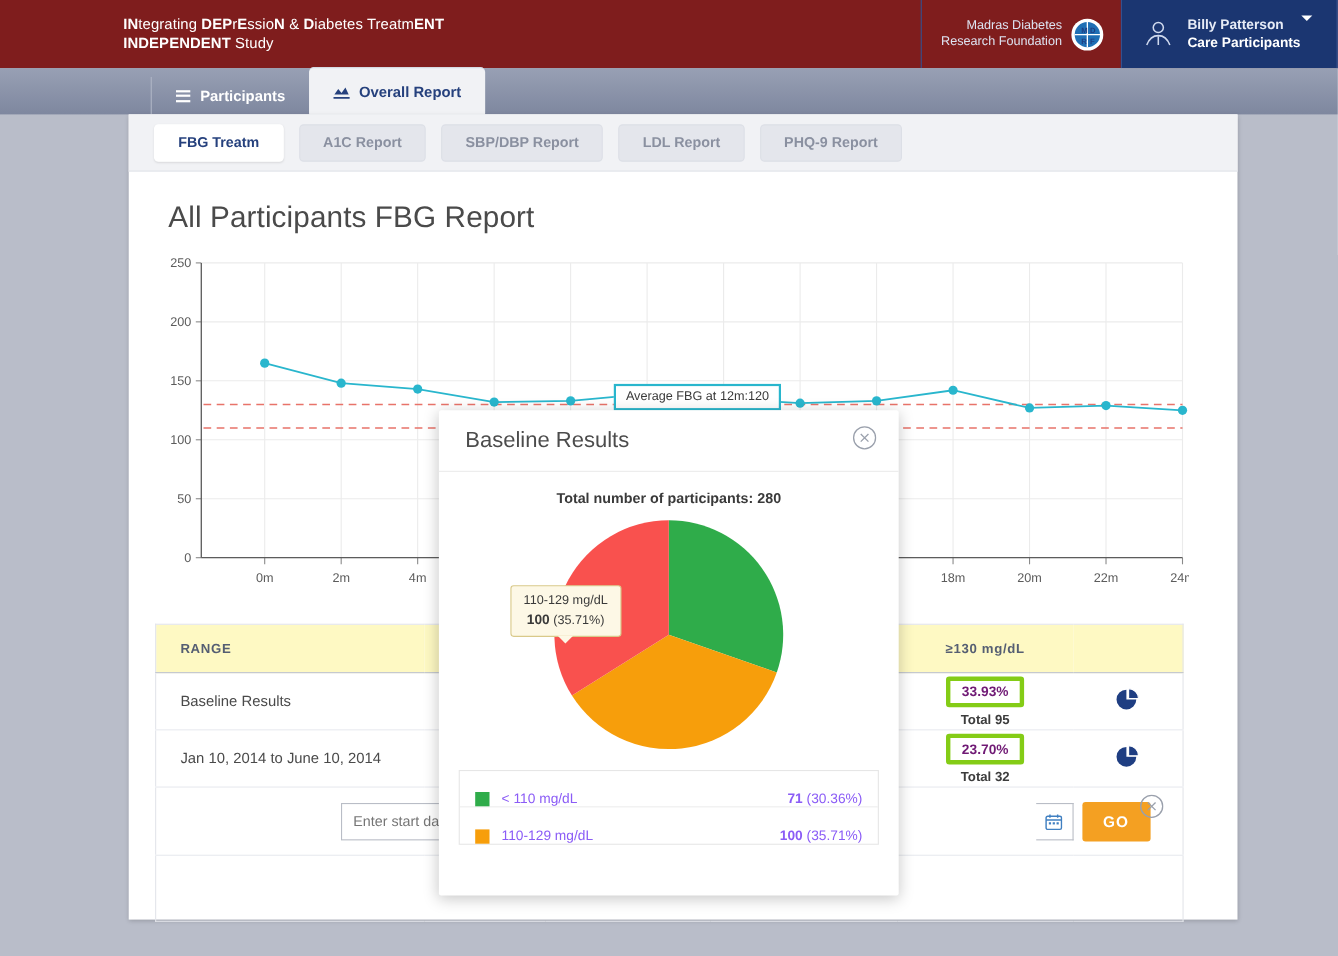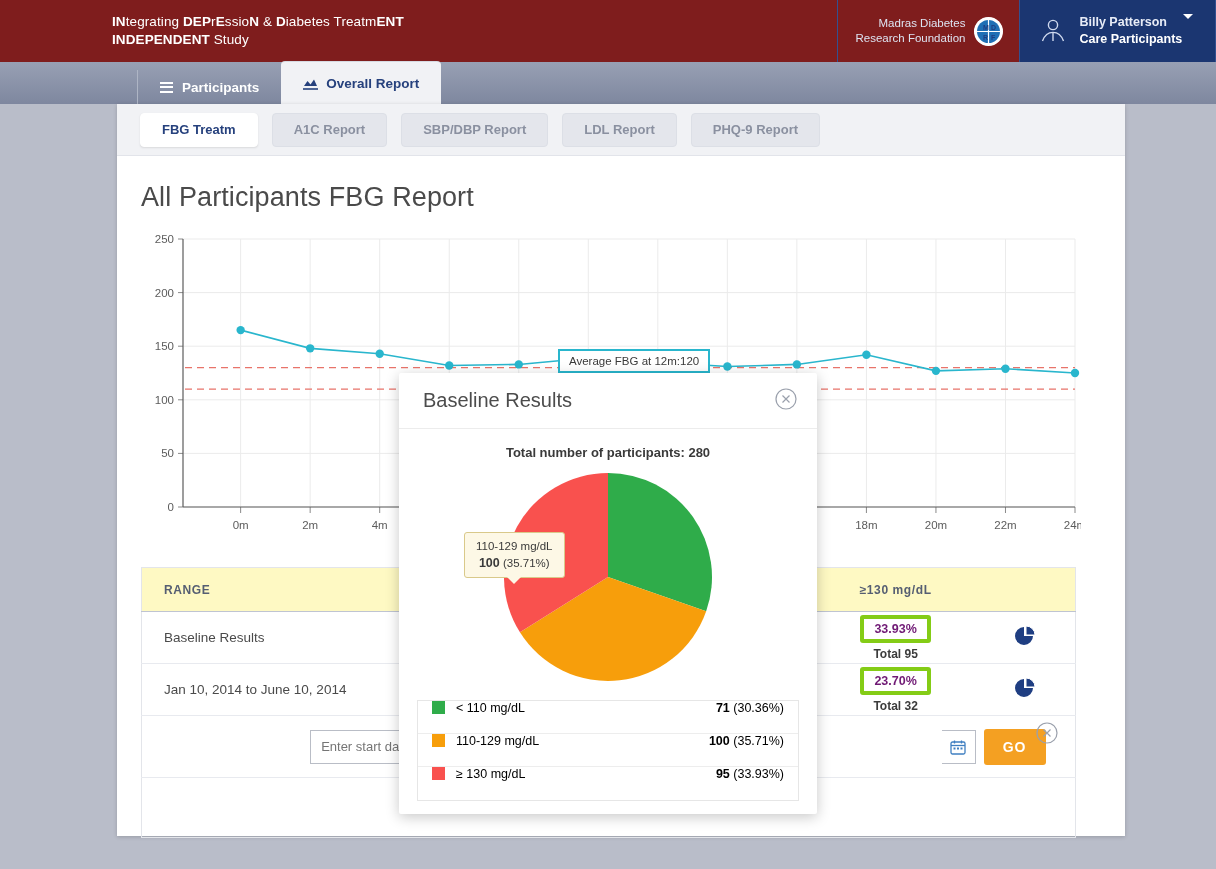--- a/index.html
+++ b/index.html
@@ -76,21 +76,21 @@
   .subtab {
     height: 34px; min-width: 104px; padding: 0 21px;
     display: flex; align-items: center; justify-content: center;
     font-size: 13px; font-weight: bold; color: #8a90a0;
     background: #e4e6ec; border: 1px solid #dcdfe6; border-radius: 4px;
   }
   .subtab.active { background: #ffffff; color: #26417d; border-color: #ffffff; box-shadow: 0 1px 2px rgba(0,0,0,.10); }
 
   .page-title {
     font-size: 27px; color: #4a4a4a; font-weight: normal;
-    padding: 26px 0 0 24px; letter-spacing: .1px;
+    padding: 26px 0 0 36px; letter-spacing: .1px;
   }
 
   
   .chart-wrap { position: relative; margin: 16px 0 0 24px; width: 940px; height: 320px; }
   .chart-svg { display: block; }
   .tick-label { font-size: 11.5px; fill: #5c5c5c; font-family: "Liberation Sans", sans-serif; }
   .fbg-tooltip {
     position: absolute; left: 417px; top: 120px;
     background: #ffffff; border: 2px solid #29b6cd;
     padding: 4px 9px; font-size: 11.5px; color: #3a3a3a; white-space: nowrap;
@@ -133,22 +133,22 @@
     border: 1px solid #d9c98a; border-radius: 3px; padding: 5px 11px;
     font-size: 11.5px; color: #3a3a3a; text-align: center; line-height: 17px;
   }
   .pie-tooltip b { font-size: 12.5px; }
   .pie-tooltip:after {
     content: ""; position: absolute; left: 50%; bottom: -7px; margin-left: -7px;
     border-left: 7px solid transparent; border-right: 7px solid transparent; border-top: 7px solid #fdf8e6;
   }
   .legend { margin: 14px 18px 0 18px; border: 1px solid #e6e6e6; }
   .legend-row {
-    display: flex; align-items: flex-start; height: 33px; padding: 0 14px;
-    border-bottom: 1px solid #ededed; font-size: 12.5px; color: #000000;
+    display: flex; align-items: flex-end; height: 33px; padding: 0 14px;
+    border-bottom: 1px solid #ededed; font-size: 12.5px; color: #8b5cf6;
   }
   .legend-row:last-child { border-bottom: none; }
   .swatch { width: 13px; height: 13px; margin-right: 11px; flex: none; }
   .legend-label { flex: 1; }
   .legend-val b { font-weight: bold; }
 </style>
 </head>
 <body>
 
 <div class="app-header">
@@ -444,20 +444,14 @@
       <span class="legend-label">&lt; 110 mg/dL</span>
       <span class="legend-val"><b>71</b>
         <span>(30.36%)</span></span>
     </div>
     <div class="legend-row">
       <span class="swatch" style="background:#f79e0b"></span>
       <span class="legend-label">110-129 mg/dL</span>
       <span class="legend-val"><b>100</b>
         <span>(35.71%)</span></span>
     </div>
-    <div class="legend-row">
-      <span class="swatch" style="background:#f9514e"></span>
-      <span class="legend-label">≥ 130 mg/dL</span>
-      <span class="legend-val"><b>95</b>
-        <span>(33.93%)</span></span>
-    </div>
   </div>
 </div>
 
 </body></html>

